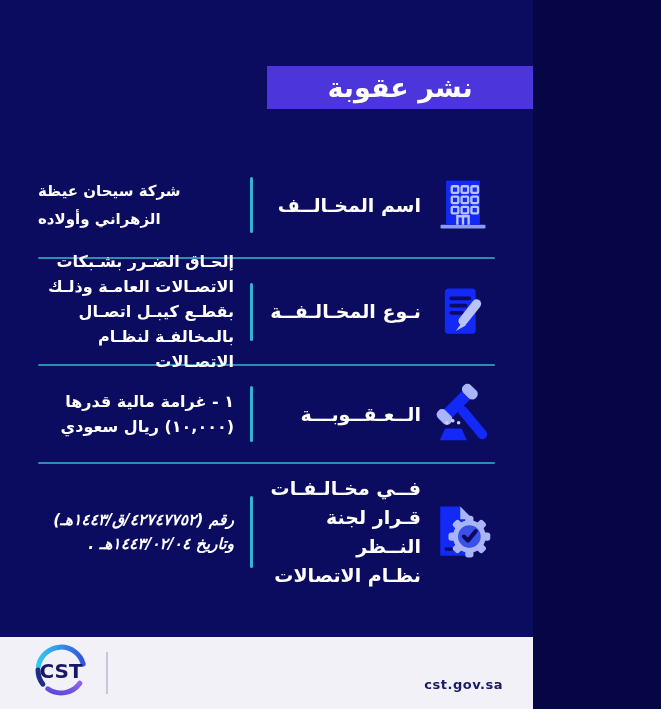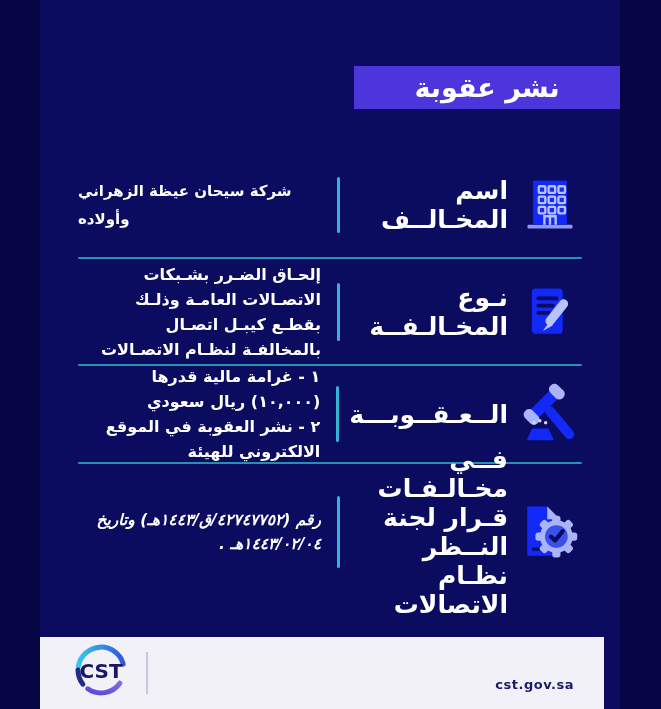--- a/index.html
+++ b/index.html
@@ -1,50 +1,49 @@
 <!DOCTYPE html>
 <html lang="ar"><head>
 <meta charset="utf-8">
 <style>
   html,body{margin:0;padding:0;background:#060645;}
   .page{
-    position:relative;width:580px;height:709px;overflow:hidden;
+    position:relative;width:533px;height:709px;overflow:hidden;
     background:#0b0b60;
     font-family:"DejaVu Sans",sans-serif;
-    margin-left:40px;
     -webkit-font-smoothing:antialiased;
   }
   
   .banner{
     position:absolute;top:66px;right:0;width:266px;height:43px;
     background:#4b35db;display:flex;align-items:center;justify-content:center;
   }
   .banner-title{color:#fff;font-size:27px;font-weight:bold;direction:rtl;}
   
   .content{position:absolute;top:108px;left:0;right:0;padding:0 38px;direction:rtl;}
   .row{display:flex;align-items:center;}
   .row1{height:104px;margin-top:45px;}
   .row2{height:105px;}
   .row3{height:96px;}
   .row4{height:150px;padding-bottom:14px;box-sizing:border-box;}
   .icon-cell{flex:0 0 64px;display:flex;align-items:center;justify-content:center;}
   .label-cell{
     flex:0 0 168px;color:#fff;font-weight:bold;
-    font-size:25px;line-height:29px;padding-right:10px;box-sizing:border-box;
+    font-size:19px;line-height:29px;padding-right:10px;box-sizing:border-box;
   }
   .vdiv{flex:0 0 3px;background:#34b3d6;border-radius:2px;margin:0 10px 0 16px;}
   .h56{height:56px;} .h58{height:58px;} .h72{height:72px;}
   .value-cell{flex:1;color:#fff;font-weight:bold;direction:rtl;}
   .v-center{text-align:left;font-size:15px;line-height:28px;}
   .v-right{text-align:right;font-size:16px;line-height:25px;padding-left:4px;}
   .v-right-sm{text-align:right;font-size:15.5px;line-height:24px;padding-left:4px;font-style:italic;}
   .rule{height:2px;background:#2890ae;border-radius:1px;}
   
   .footer{
-    position:absolute;left:0;right:16px;bottom:0;height:72px;background:#f2f1f8;
+    position:absolute;left:0;right:0;bottom:0;height:72px;background:#f2f1f8;
     display:flex;align-items:center;justify-content:space-between;
     padding:0 30px;box-sizing:border-box;direction:ltr;
   }
   .logo-block{display:flex;align-items:center;gap:12px;}
   .logo-sep{width:2px;height:42px;background:#c7c7da;}
   .org-names{display:flex;flex-direction:column;gap:1px;color:#1a1a6b;}
   .org-ar{font-size:13.5px;font-weight:bold;direction:rtl;text-align:left;}
   .org-en{font-size:11.5px;font-weight:bold;letter-spacing:1.1px;line-height:15px;}
   .website{font-size:13px;font-weight:bold;color:#1a1a6b;margin-top:22px;letter-spacing:.5px;}
 </style>
@@ -122,21 +121,20 @@
             <circle cx="15.5" cy="41" r="1.8"></circle>
               <circle cx="21.5" cy="39" r="1.8"></circle>
               <circle cx="27.5" cy="41" r="1.8"></circle>
           </g>
         </svg>
       </div>
       <div class="label-cell">الــعـقــوبـــة</div>
       <div class="vdiv h56"></div>
       <div class="value-cell v-right">
         <div>١ - غرامة مالية قدرها (١٠,٠٠٠) ريال سعودي</div>
-        <div>٢ - نشر العقوبة في الموقع الالكتروني للهيئة</div>
       </div>
     </div>
 
     <div class="rule"></div>
 
     <div class="row row4">
       <div class="icon-cell">
         <svg width="60" height="62" viewBox="0 0 66 64">
           <path d="M8 4 H30 L44 18 V58 H8 Z" fill="#1329f7"></path>
           <path d="M30 4 L44 18 H30 Z" fill="#a9b5f8"></path>

